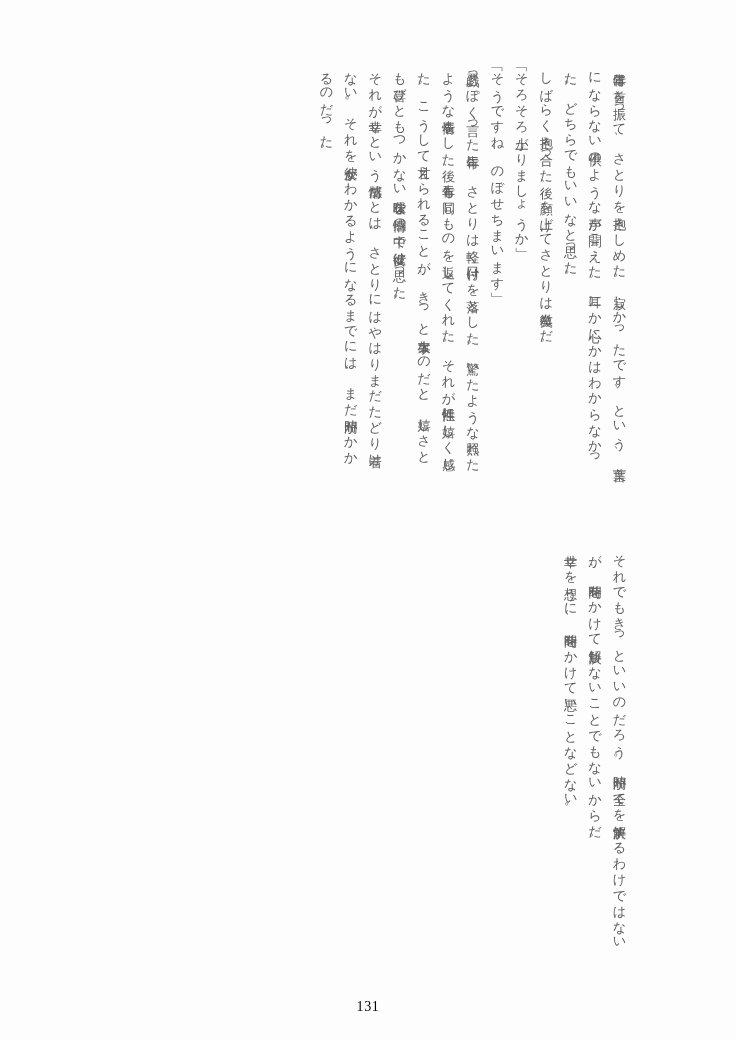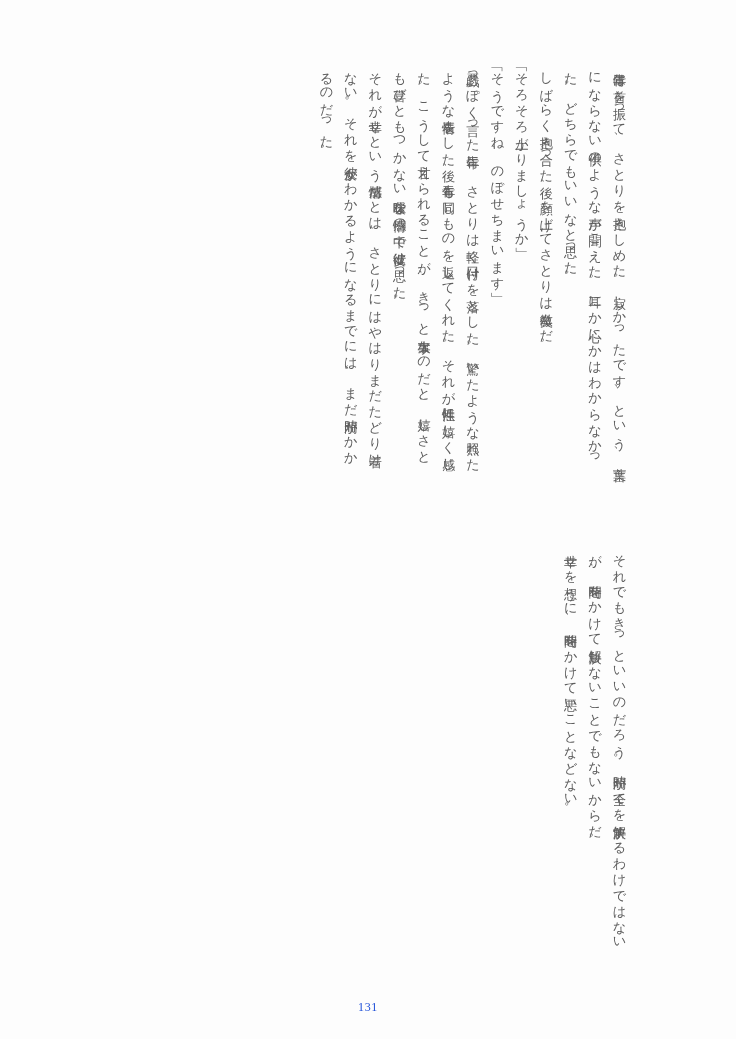--- a/index.html
+++ b/index.html
@@ -51,22 +51,22 @@
     text-indent: 0;
   }
 
   
   .page-number {
     position: absolute;
     bottom: 24px;
     left: 0;
     width: 100%;
     text-align: center;
-    font-size: 12px;
-    color: #1d4ed8;
+    font-size: 14px;
+    color: #000000;
     font-family: "Liberation Serif", serif;
     letter-spacing: 0.05em;
   }
 </style>
 </head>
 <body>
 
 <div class="page">
 
   <div class="vblock" id="main-text">

